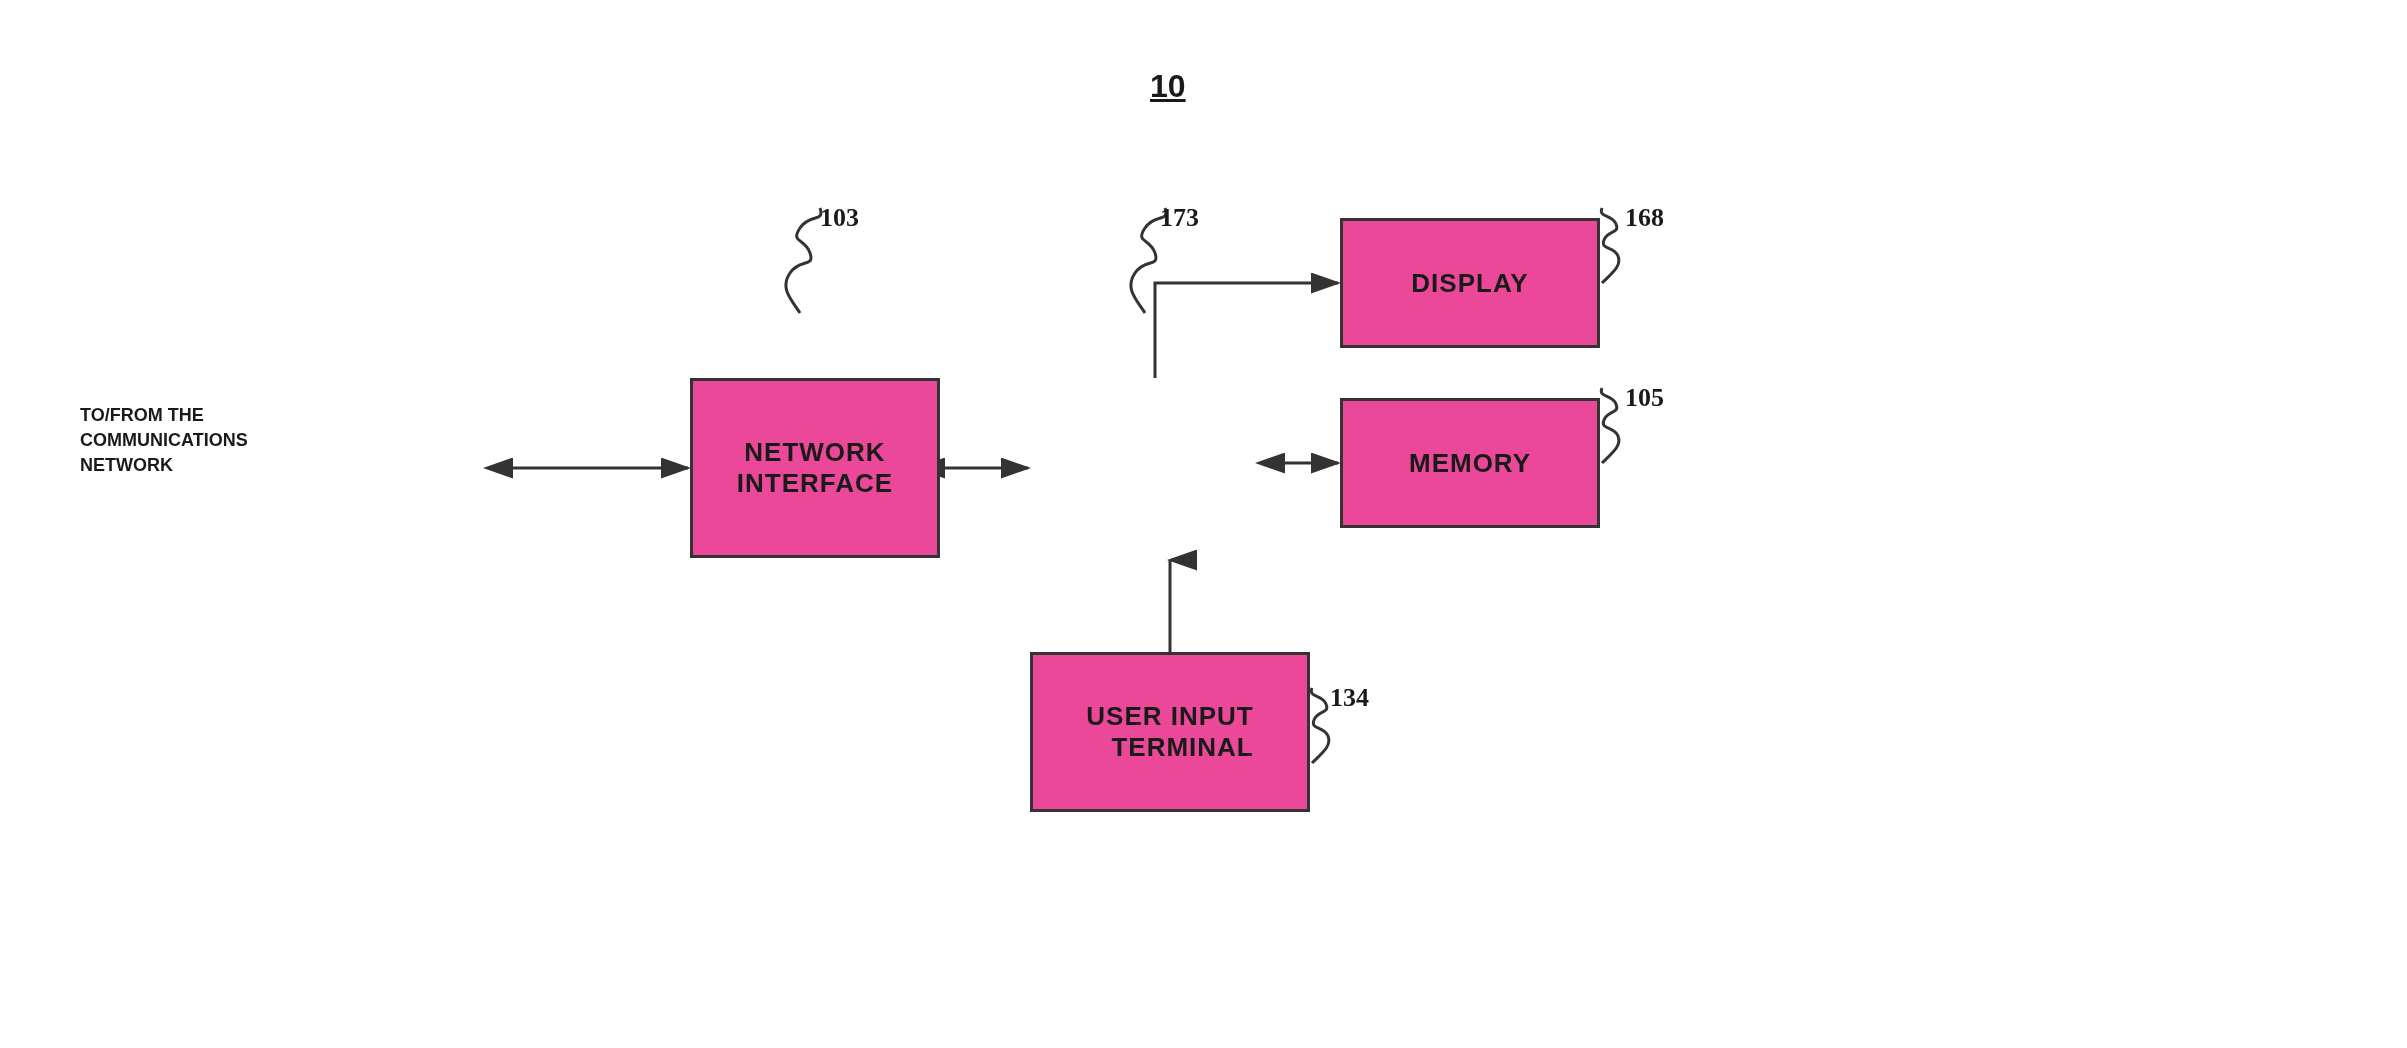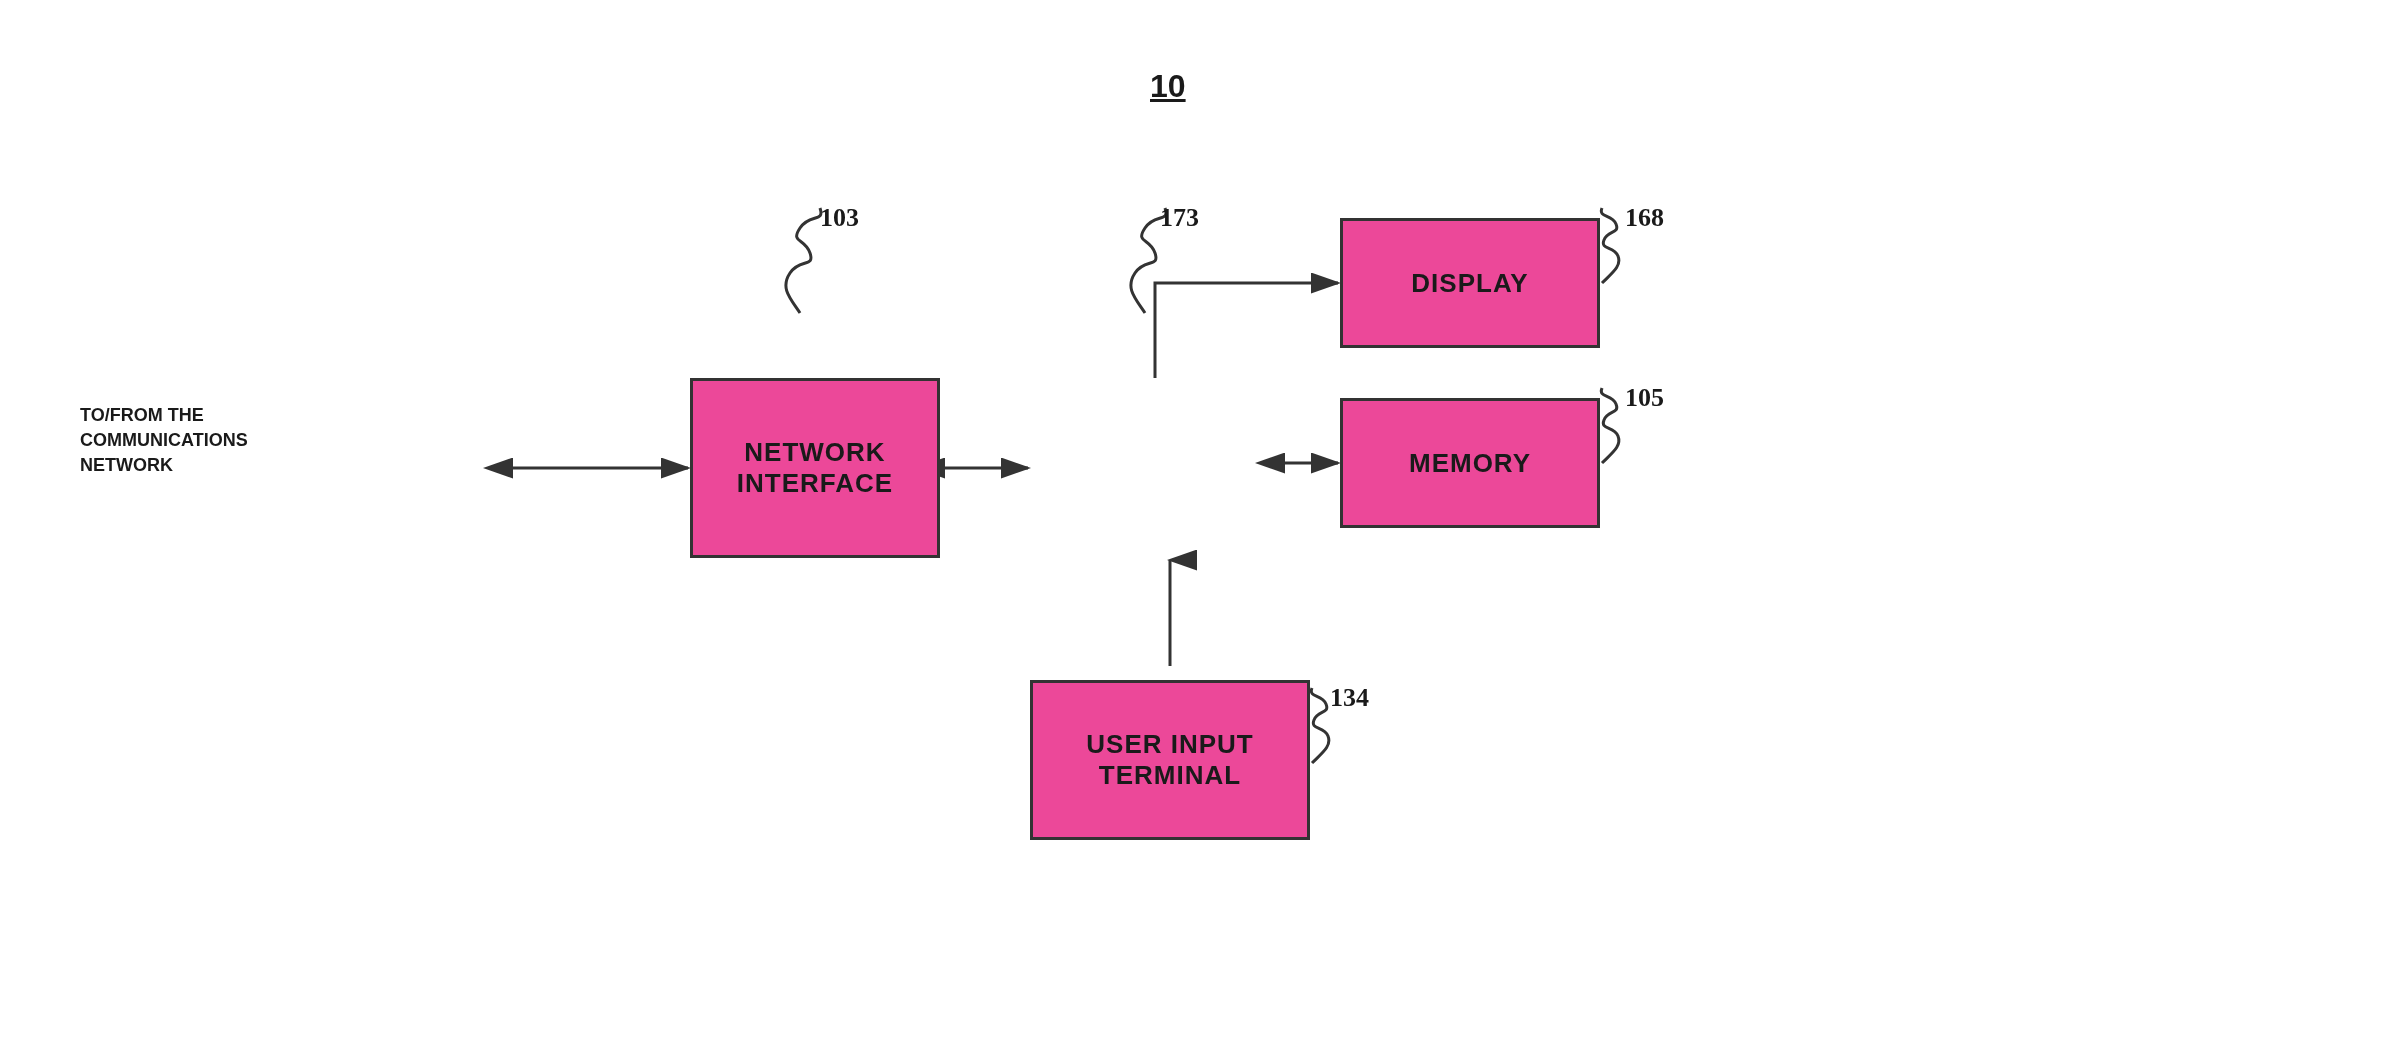--- a/index.html
+++ b/index.html
@@ -132,19 +132,19 @@
   </div>
 
   <div class="ref-label" style="left:1625px; top:195px;">168</div>
 
   <div class="box" style="left:1340px; top:390px; width:260px; height:130px;">
     <span>MEMORY</span>
   </div>
 
   <div class="ref-label" style="left:1625px; top:375px;">105</div>
 
-  <div class="box" style="left:1030px; top:672px; width:280px; height:160px;">
+  <div class="box" style="left:1030px; top:644px; width:280px; height:160px;text-align:right;">
     <span>USER INPUT<br>TERMINAL</span>
   </div>
 
   <div class="ref-label" style="left:1330px; top:675px;">134</div>
 
 </div>
 
 </body></html>

